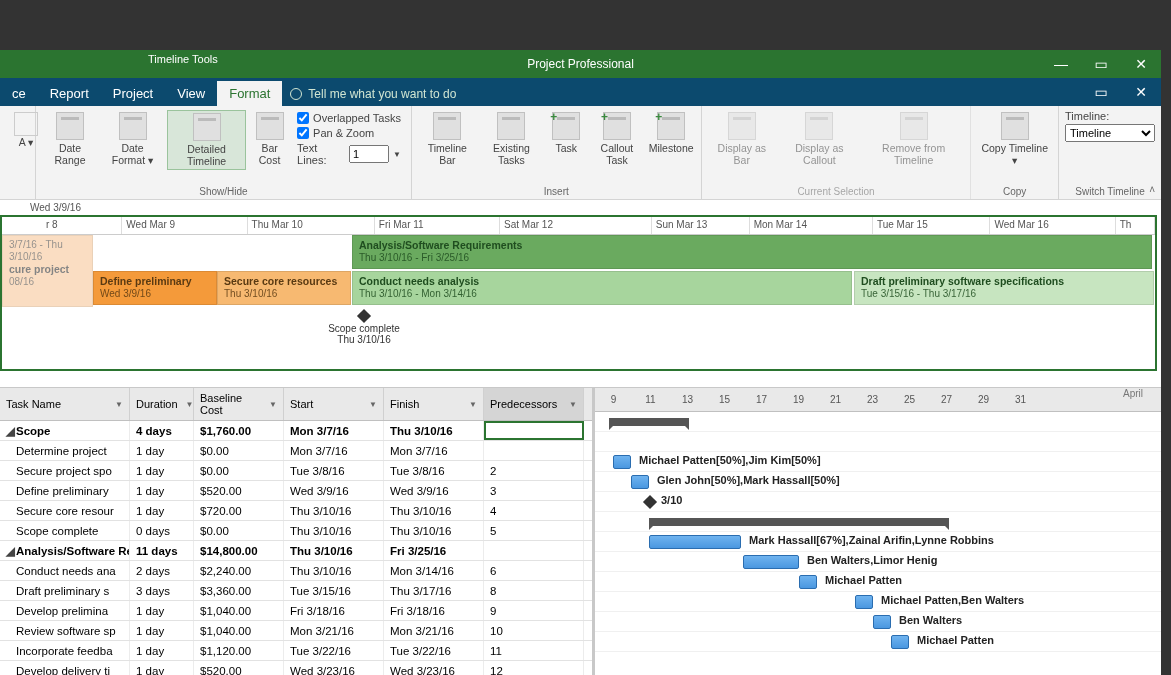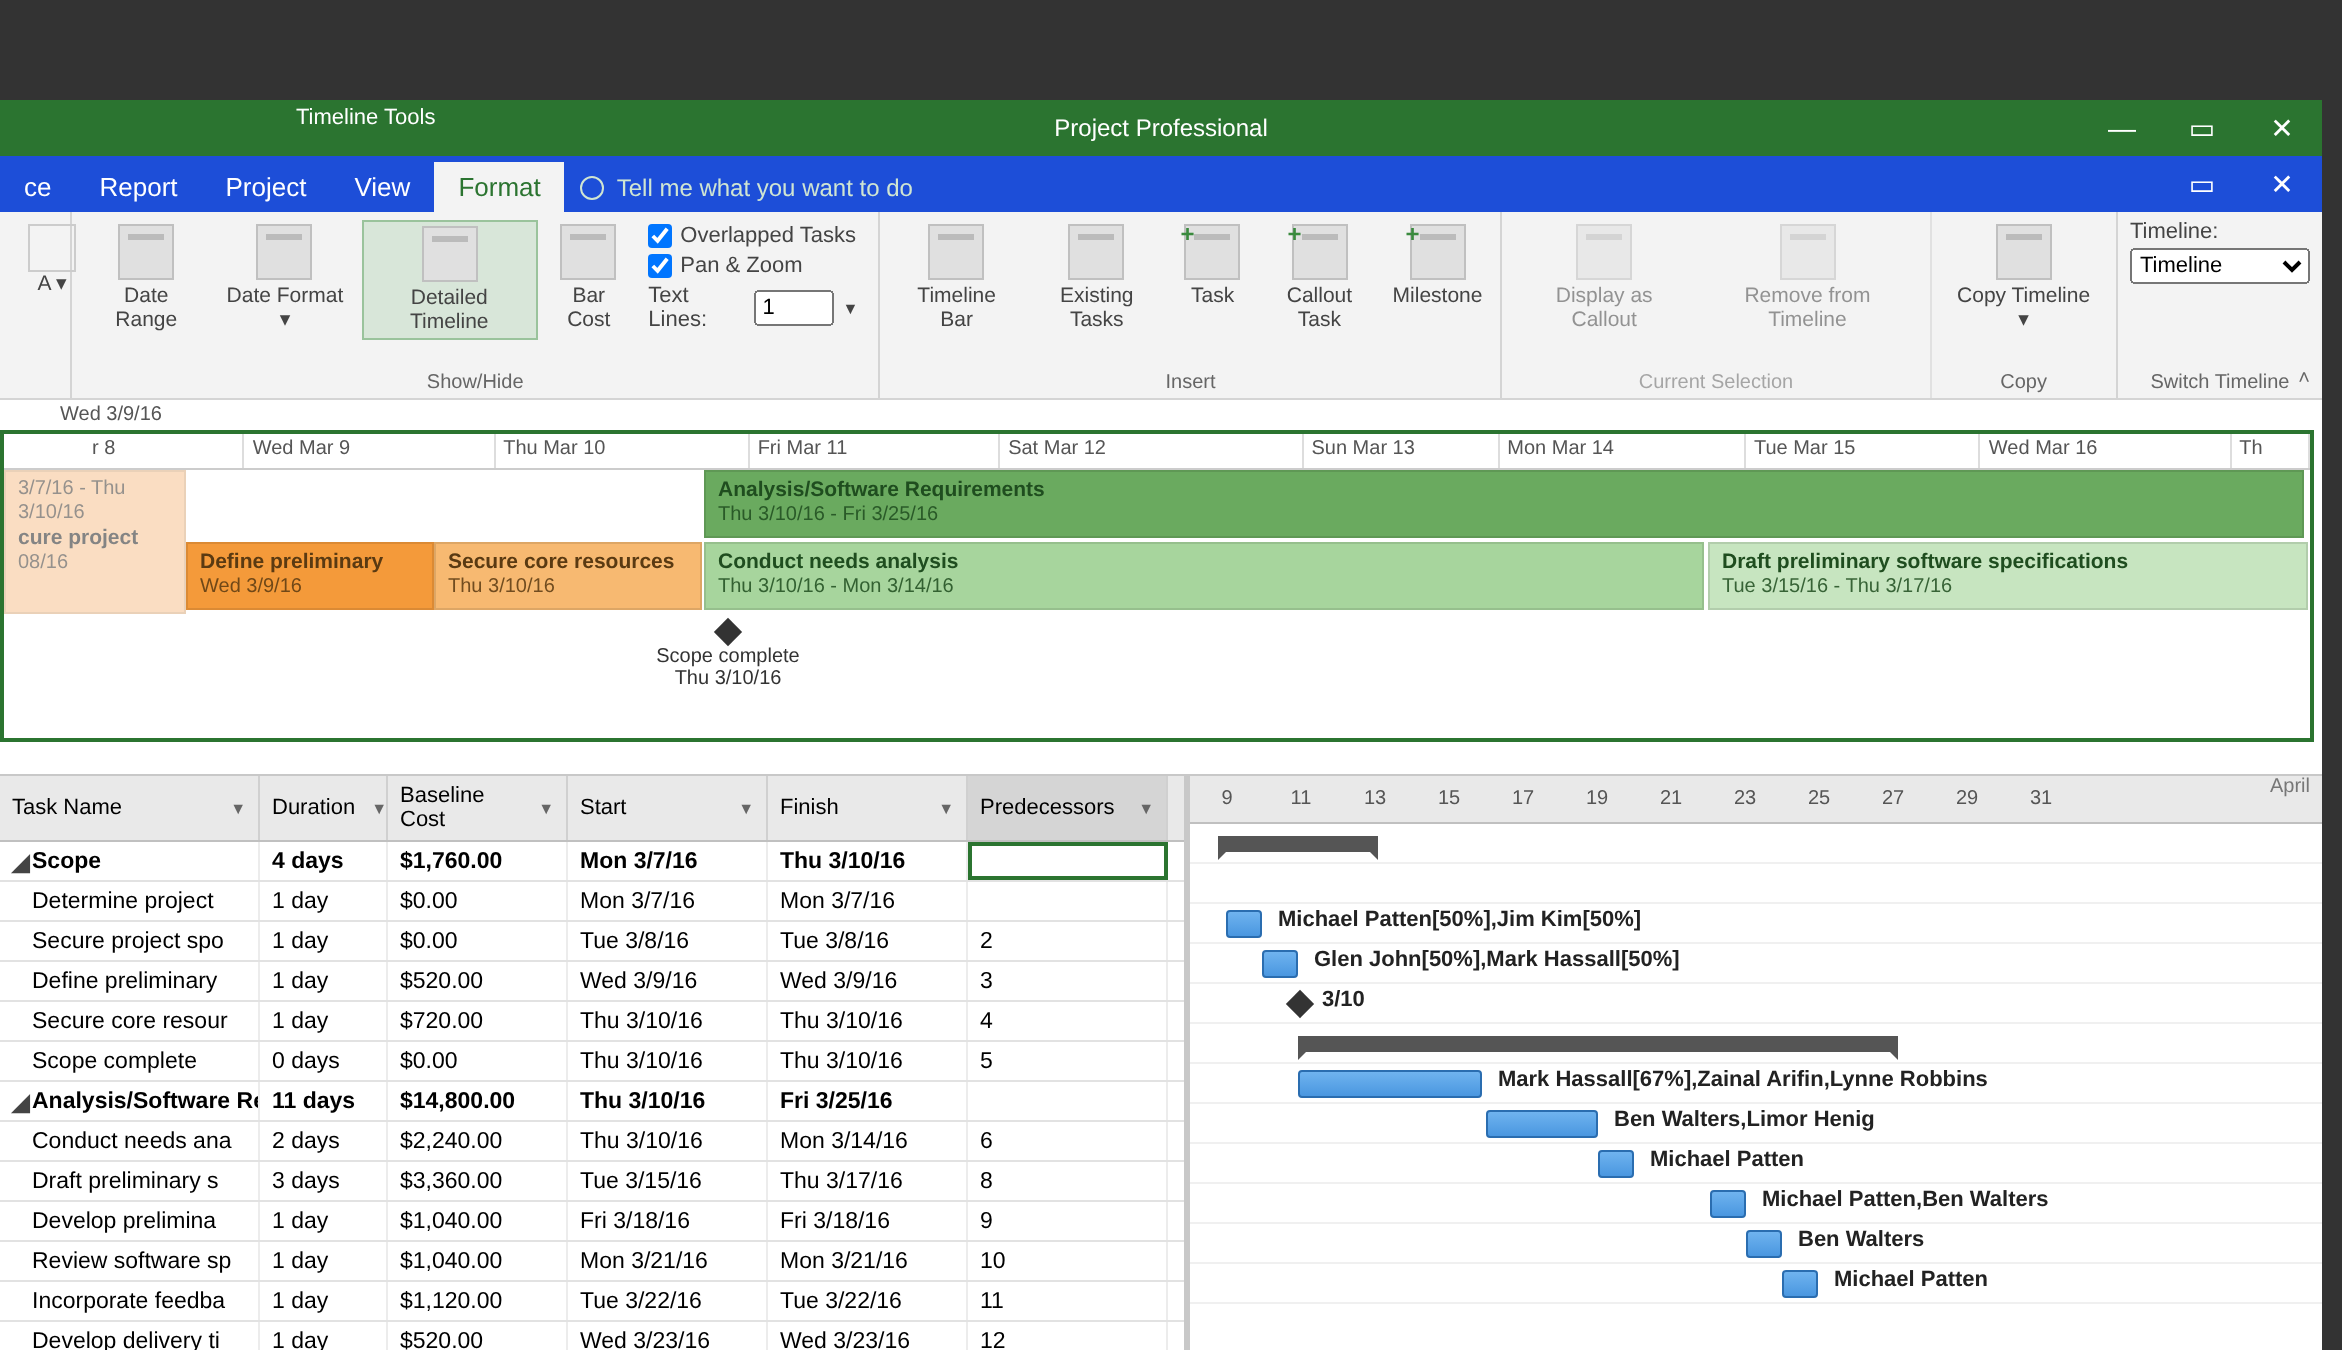--- a/index.html
+++ b/index.html
@@ -7,21 +7,21 @@
 .app { background: #fff; position: absolute; top: 50px; left: 0; right: 10px; bottom: 0; display: flex; flex-direction: column; }
 
 
 .titlebar { background: #2b7430; height: 28px; display: flex; align-items: center; color: #fff; font-size: 12px; position: relative; }
 .titlebar-tools { position: absolute; left: 148px; top: 3px; font-size: 11px; }
 .titlebar-title { position: absolute; left: 50%; transform: translateX(-50%); font-size: 12px; text-align: center; }
 .win-controls { position: absolute; right: 0; display: flex; gap: 0; }
 .win-btn { width: 40px; height: 28px; display: flex; align-items: center; justify-content: center; color: #fff; font-size: 14px; cursor: pointer; }
 
 
-.tabbar { background: #1d4ed8; height: 28px; display: flex; align-items: flex-end; color: #fff; font-size: 13px; position: relative; text-align: center; }
+.tabbar { background: #0c4a6e; height: 28px; display: flex; align-items: flex-end; color: #fff; font-size: 13px; position: relative; text-align: center; }
 .tab { padding: 5px 12px; cursor: pointer; }
 .tab.active { background: #f3f3f3; color: #2b7430; font-weight: 500; }
 .tellme { padding: 5px 8px; display: flex; align-items: center; gap: 6px; color: #d0e5d2; font-size: 12px; }
 .tellme-bulb { width: 12px; height: 12px; border: 1px solid #d0e5d2; border-radius: 50%; display: inline-block; }
 .sub-win-controls { position: absolute; right: 0; display: flex; }
 
 
 .ribbon { background: #f3f3f3; border-bottom: 1px solid #d4d4d4; height: 94px; display: flex; font-size: 11px; color: #444; position: relative; }
 .ribbon-group { border-right: 1px solid #d4d4d4; padding: 4px 6px 2px 6px; display: flex; flex-direction: column; justify-content: space-between; }
 .ribbon-group-label { text-align: center; font-size: 10px; color: #666; margin-top: 2px; }
@@ -62,21 +62,21 @@
 .grid-body { font-size:11.5px; }
 .grid-row { display:flex; border-bottom:1px solid #e2e2e2; height:20px; align-items:center; }
 .grid-row > div { border-right:1px solid #ececec; padding:0 6px; white-space:nowrap; overflow:hidden; text-overflow:ellipsis; height:100%; display:flex; align-items:center; }
 .grid-row.summary { font-weight:700; }
 .cell-task { width:130px; } .cell-dur { width:64px; } .cell-base { width:90px; } .cell-start { width:100px; } .cell-finish { width:100px; } .cell-pred { width:100px; }
 .indent { padding-left:16px !important; }
 .outline-toggle { display:inline-block; width:8px; margin-right:2px; color:#444; }
 .selected-cell { border:2px solid #2b7430 !important; background:#fff; }
 
 .gantt { flex:1; position:relative; overflow:hidden; }
-.gantt-scale-top { position:absolute; top:0; right:6px; font-size:10px; color:#777; }
+.gantt-scale-top { position:absolute; top:0; right:18px; font-size:10px; color:#777; }
 .gantt-scale { display:flex; border-bottom:1px solid #c0c0c0; background:#e9e9e9; height:24px; align-items:center; font-size:10px; color:#555; }
 .gantt-scale > div { width:37px; text-align:center; }
 .gantt-body { position:relative; }
 .gantt-row { height:20px; position:relative; border-bottom:1px solid #f0f0f0; }
 .gantt-summary { position:absolute; height:8px; background:#555; top:6px; }
 .gantt-summary::before, .gantt-summary::after { content:""; position:absolute; bottom:-4px; width:0; height:0; border-top:4px solid #555; }
 .gantt-summary::before { left:0; border-right:4px solid transparent; }
 .gantt-summary::after { right:0; border-left:4px solid transparent; }
 .gantt-bar { position:absolute; height:14px; top:3px; background:linear-gradient(#6fb3ef,#4a97e0); border:1px solid #2a6db0; border-radius:2px; }
 .gantt-ms { position:absolute; width:10px; height:10px; background:#333; transform:rotate(45deg); top:5px; }
@@ -186,20 +186,25 @@
           </div>
         <div class="ribbon-btn">
             <div class="ribbon-icon plus"></div>
             <span class="ribbon-btn-label">Milestone</span>
           </div>
       </div>
       <div class="ribbon-group-label">Insert</div>
     </div>
     <div class="ribbon-group" style="opacity:0.55;">
       <div class="ribbon-row">
+        <div class="ribbon-btn">
+            <div class="ribbon-icon"></div>
+            <span class="ribbon-btn-label">Display
+as Bar</span>
+          </div>
         <div class="ribbon-btn">
             <div class="ribbon-icon"></div>
             <span class="ribbon-btn-label">Display
 as Callout</span>
           </div>
         <div class="ribbon-btn">
             <div class="ribbon-icon"></div>
             <span class="ribbon-btn-label">Remove from
 Timeline</span>
           </div>

